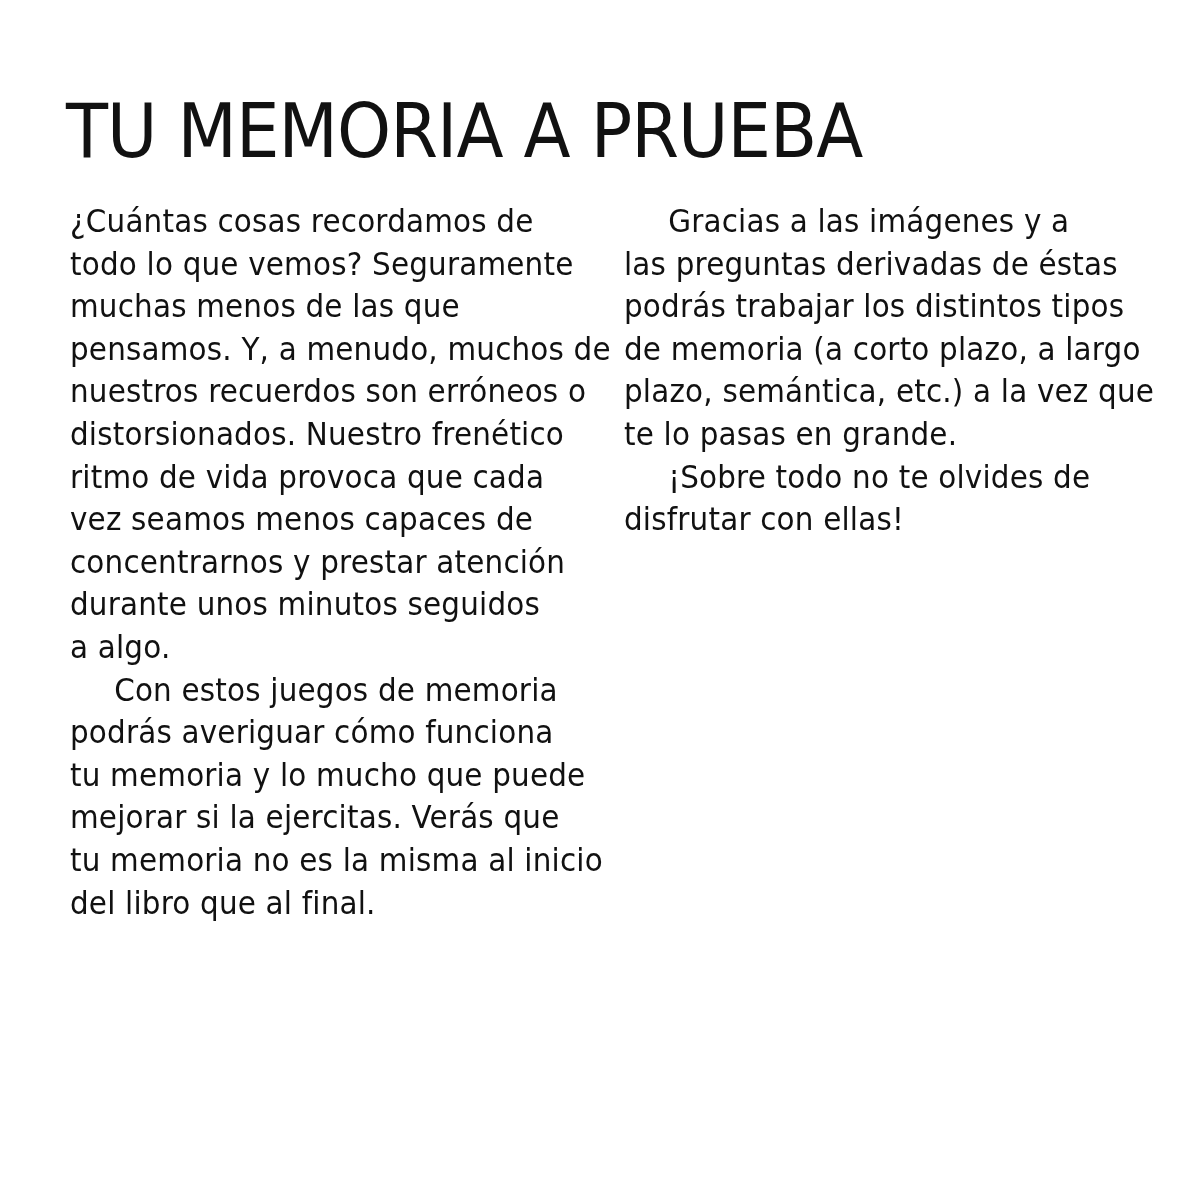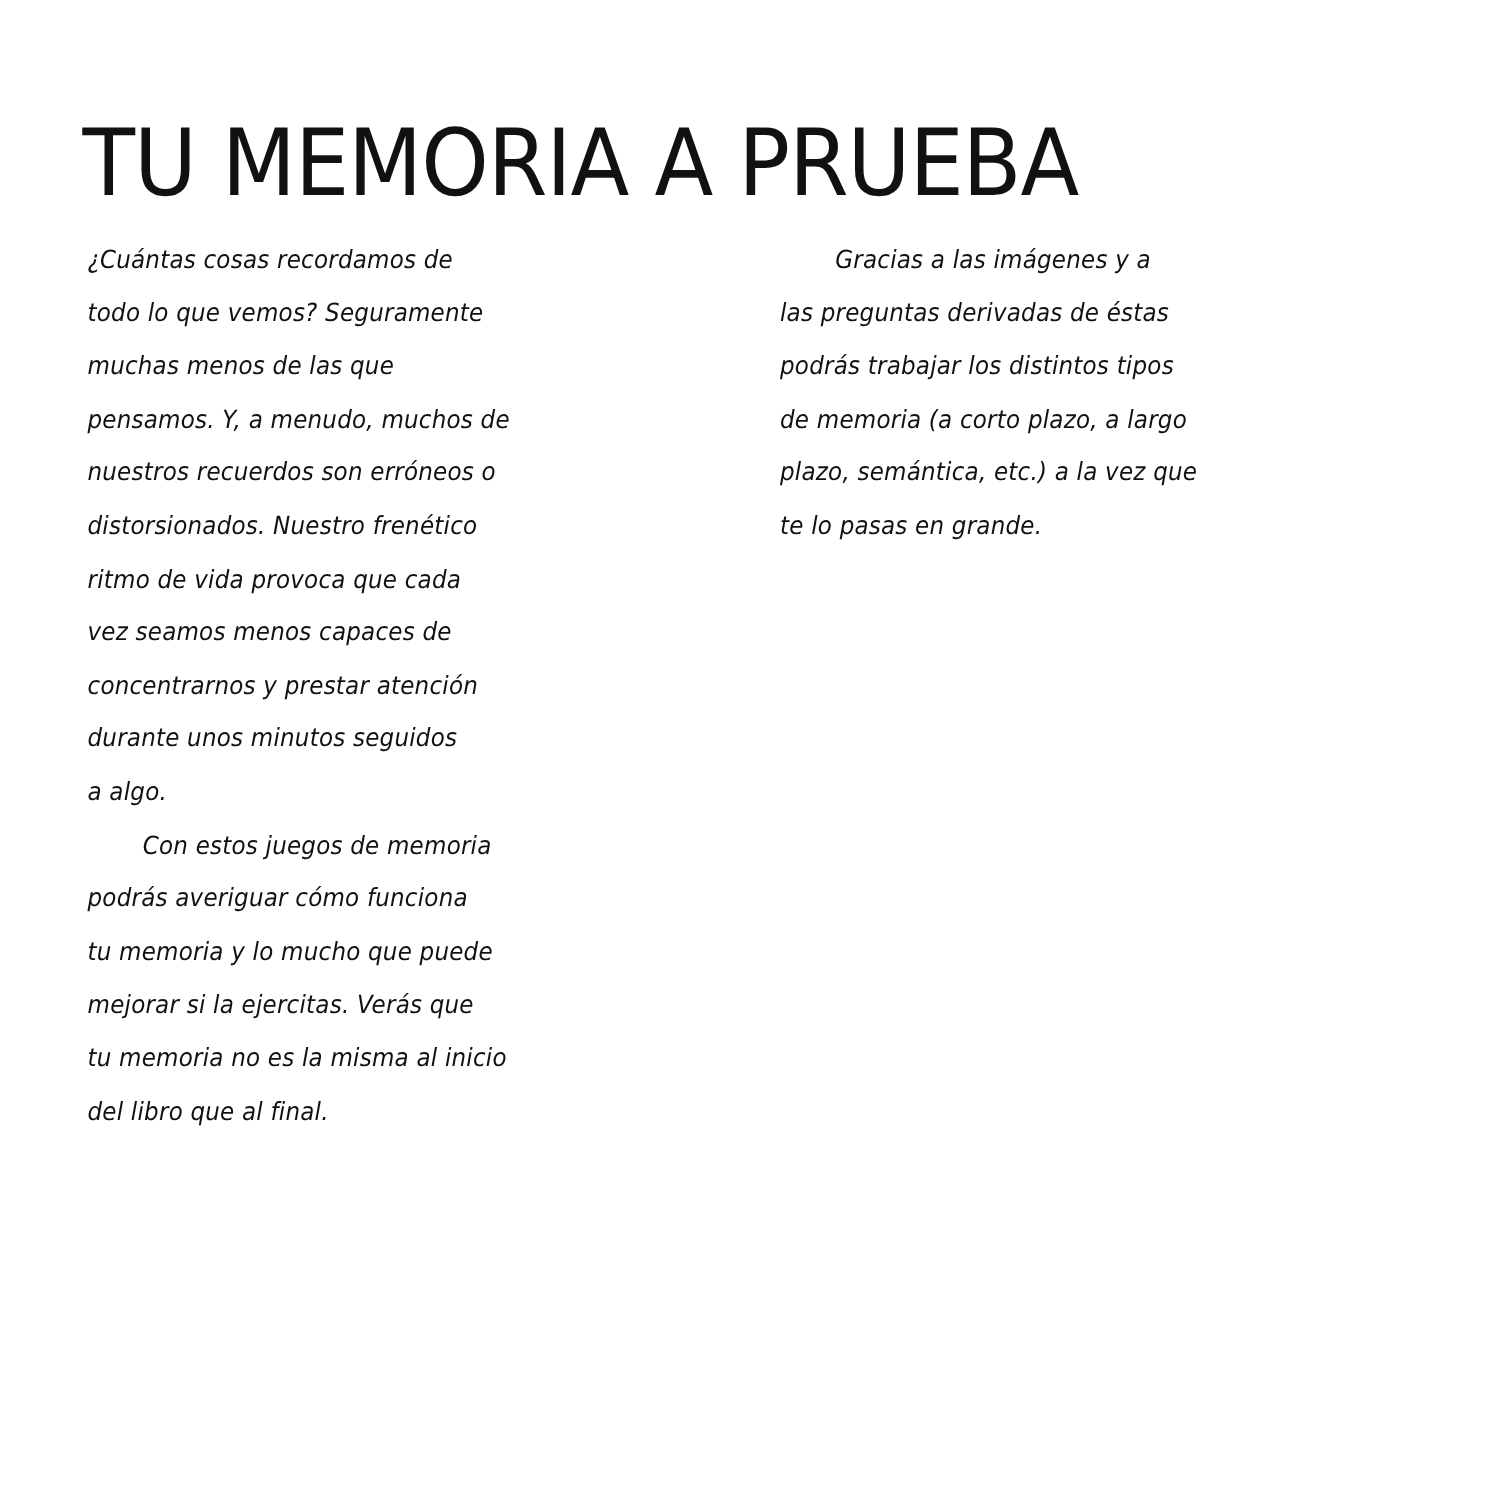--- a/index.html
+++ b/index.html
@@ -24,25 +24,24 @@
       font-weight: normal;
       font-size: 74px;
       line-height: 86px;
       letter-spacing: -1px;
       white-space: nowrap;
       transform: scaleX(0.93);
       transform-origin: left top;
     }
     .column {
       position: absolute;
-      top: 186px;
-      font-size: 20px;
+      top: 200px;
+      font-size: 32px;
       line-height: 42.6px;
       letter-spacing: 0.2px;
-      font-style: italic;
     }
     .col-left { left: 70px; width: 520px; }
     .col-right { left: 624px; width: 520px; }
     .line {
       display: block;
       white-space: nowrap;
       transform: scaleX(0.92);
       transform-origin: left center;
     }
     .line.indent { padding-left: 48px; }
@@ -78,13 +77,17 @@
 
 <div class="column col-right">
   <div>
     <span class="line indent">Gracias a las imágenes y a</span>
     <span class="line">las preguntas derivadas de éstas</span>
     <span class="line">podrás trabajar los distintos tipos</span>
     <span class="line">de memoria (a corto plazo, a largo</span>
     <span class="line">plazo, semántica, etc.) a la vez que</span>
     <span class="line">te lo pasas en grande.</span>
   </div>
+  <div>
+    <span class="line indent">¡Sobre todo no te olvides de</span>
+    <span class="line">disfrutar con ellas!</span>
+  </div>
 </div>
 
 </body></html>

